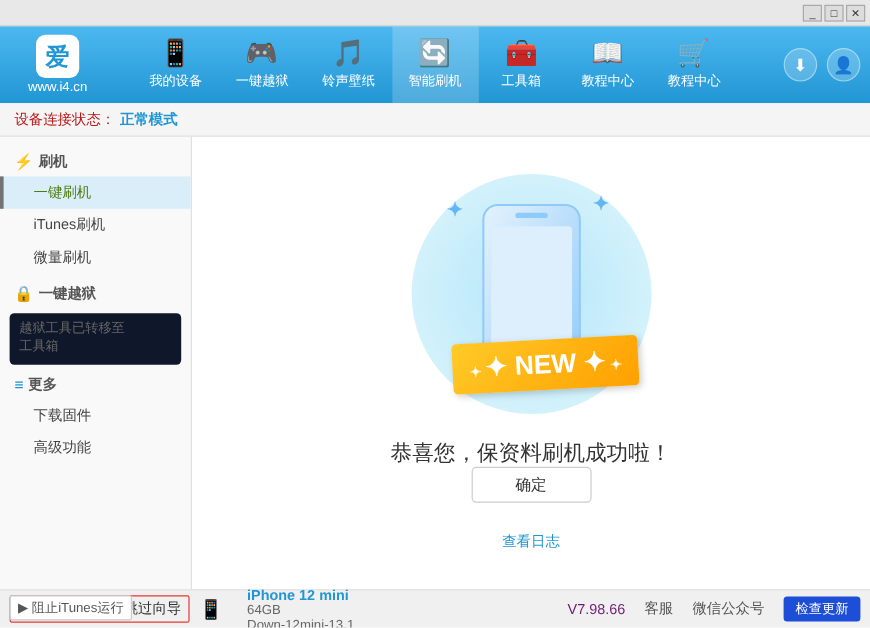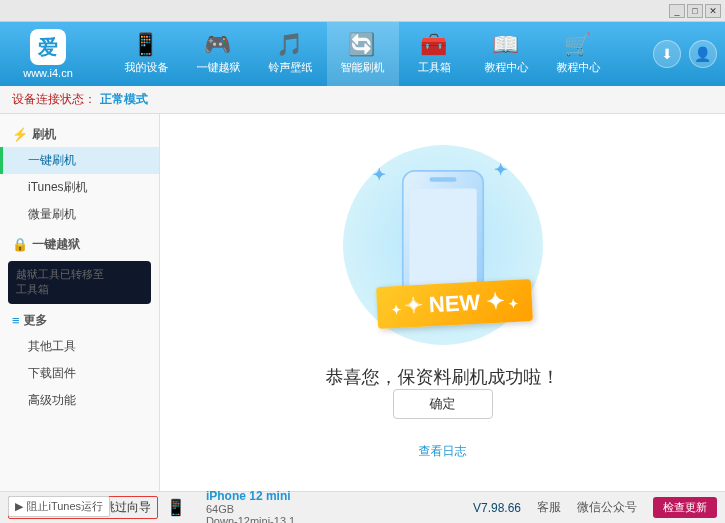--- a/index.html
+++ b/index.html
@@ -120,22 +120,22 @@
     .sidebar-category .cat-icon { margin-right: 4px; color: #2196d4; font-size: 13px; }
 
     .sidebar-item {
       padding: 5px 12px 5px 28px;
       color: #444; font-size: 12px;
       cursor: pointer;
       display: flex; align-items: center;
     }
     .sidebar-item.active {
       background: #daeefa;
-      color: #0369a1;
-      border-left: 3px solid #22c55e;
+      color: #4d7c0f;
+      border-left: 3px solid #737373;
       padding-left: 25px;
     }
 
     .sidebar-notice {
       margin: 4px 8px;
       padding: 6px 8px;
       background: #0f172a;
       border-radius: 4px;
       font-size: 11px;
       color: #666;
@@ -259,24 +259,24 @@
     }
     .device-name { color: #2196d4; font-weight: bold; font-size: 12px; }
     .device-detail { color: #666; }
     .device-icon { color: #2196d4; font-size: 16px; margin-right: 4px; }
 
     .bottom-right {
       margin-left: auto;
       display: flex; align-items: center; gap: 16px;
       font-size: 12px; color: #555;
     }
-    .version { color: #0c4a6e; }
+    .version { color: #701a75; }
     .bottom-link { color: #555; cursor: pointer; }
     .update-btn {
-      background: #be185d;
+      background: #1d4ed8;
       color: white;
       border: none;
       padding: 3px 10px;
       border-radius: 3px;
       font-size: 11px;
       cursor: pointer;
     }
 
     .stop-itunes {
       display: flex; align-items: center; gap: 3px;
@@ -373,23 +373,20 @@
       <div class="sidebar-notice">
         <span style="white-space: pre-line;">越狱工具已转移至
 工具箱</span>
       </div>
     </div>
 
     <div class="sidebar-section">
       <div class="sidebar-category">
         <span class="cat-icon">≡</span>
         <span>更多</span>
-      </div>
-      <div class="sidebar-item">
-        <span>其他工具</span>
       </div>
       <div class="sidebar-item">
         <span>下载固件</span>
       </div>
       <div class="sidebar-item">
         <span>高级功能</span>
       </div>
     </div>
   </div>
 

